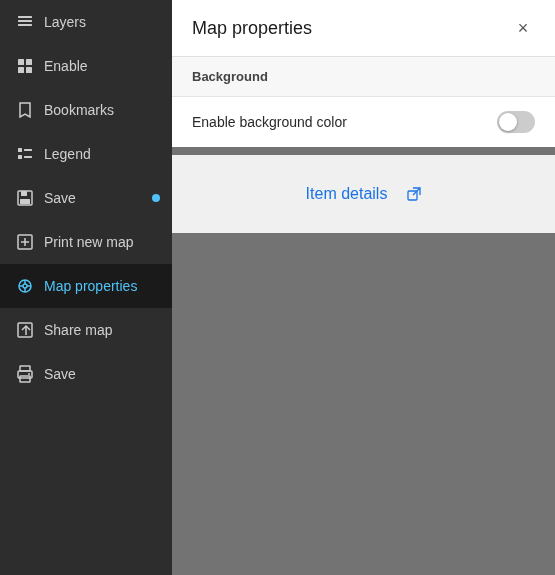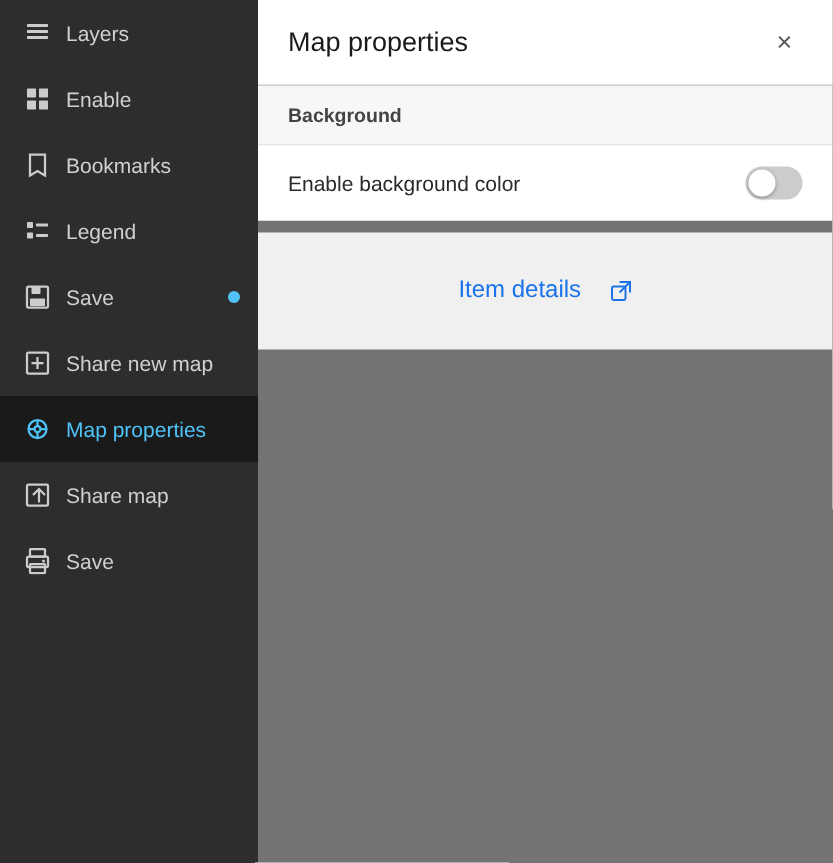--- a/index.html
+++ b/index.html
@@ -282,21 +282,21 @@
   </div>
 
   <div class="sidebar-item">
     <span class="icon">
       <svg width="18" height="18" viewBox="0 0 18 18" fill="none">
         <rect x="2" y="2" width="14" height="14" rx="1" stroke="#ccc" stroke-width="1.5" fill="none"></rect>
         <line x1="9" y1="5" x2="9" y2="13" stroke="#ccc" stroke-width="1.5"></line>
         <line x1="5" y1="9" x2="13" y2="9" stroke="#ccc" stroke-width="1.5"></line>
       </svg>
     </span>
-    <span>Share new map</span>
+    <span>Print new map</span>
   </div>
 
 
   <div class="sidebar-item active">
     <span class="icon">
       <svg width="18" height="18" viewBox="0 0 18 18" fill="none">
         <circle cx="9" cy="9" r="6" stroke="#4fc3f7" stroke-width="1.5" fill="none"></circle>
         <circle cx="9" cy="9" r="2" stroke="#4fc3f7" stroke-width="1.5" fill="none"></circle>
         <line x1="9" y1="3" x2="9" y2="7" stroke="#4fc3f7" stroke-width="1.5"></line>
         <line x1="9" y1="11" x2="9" y2="15" stroke="#4fc3f7" stroke-width="1.5"></line>

